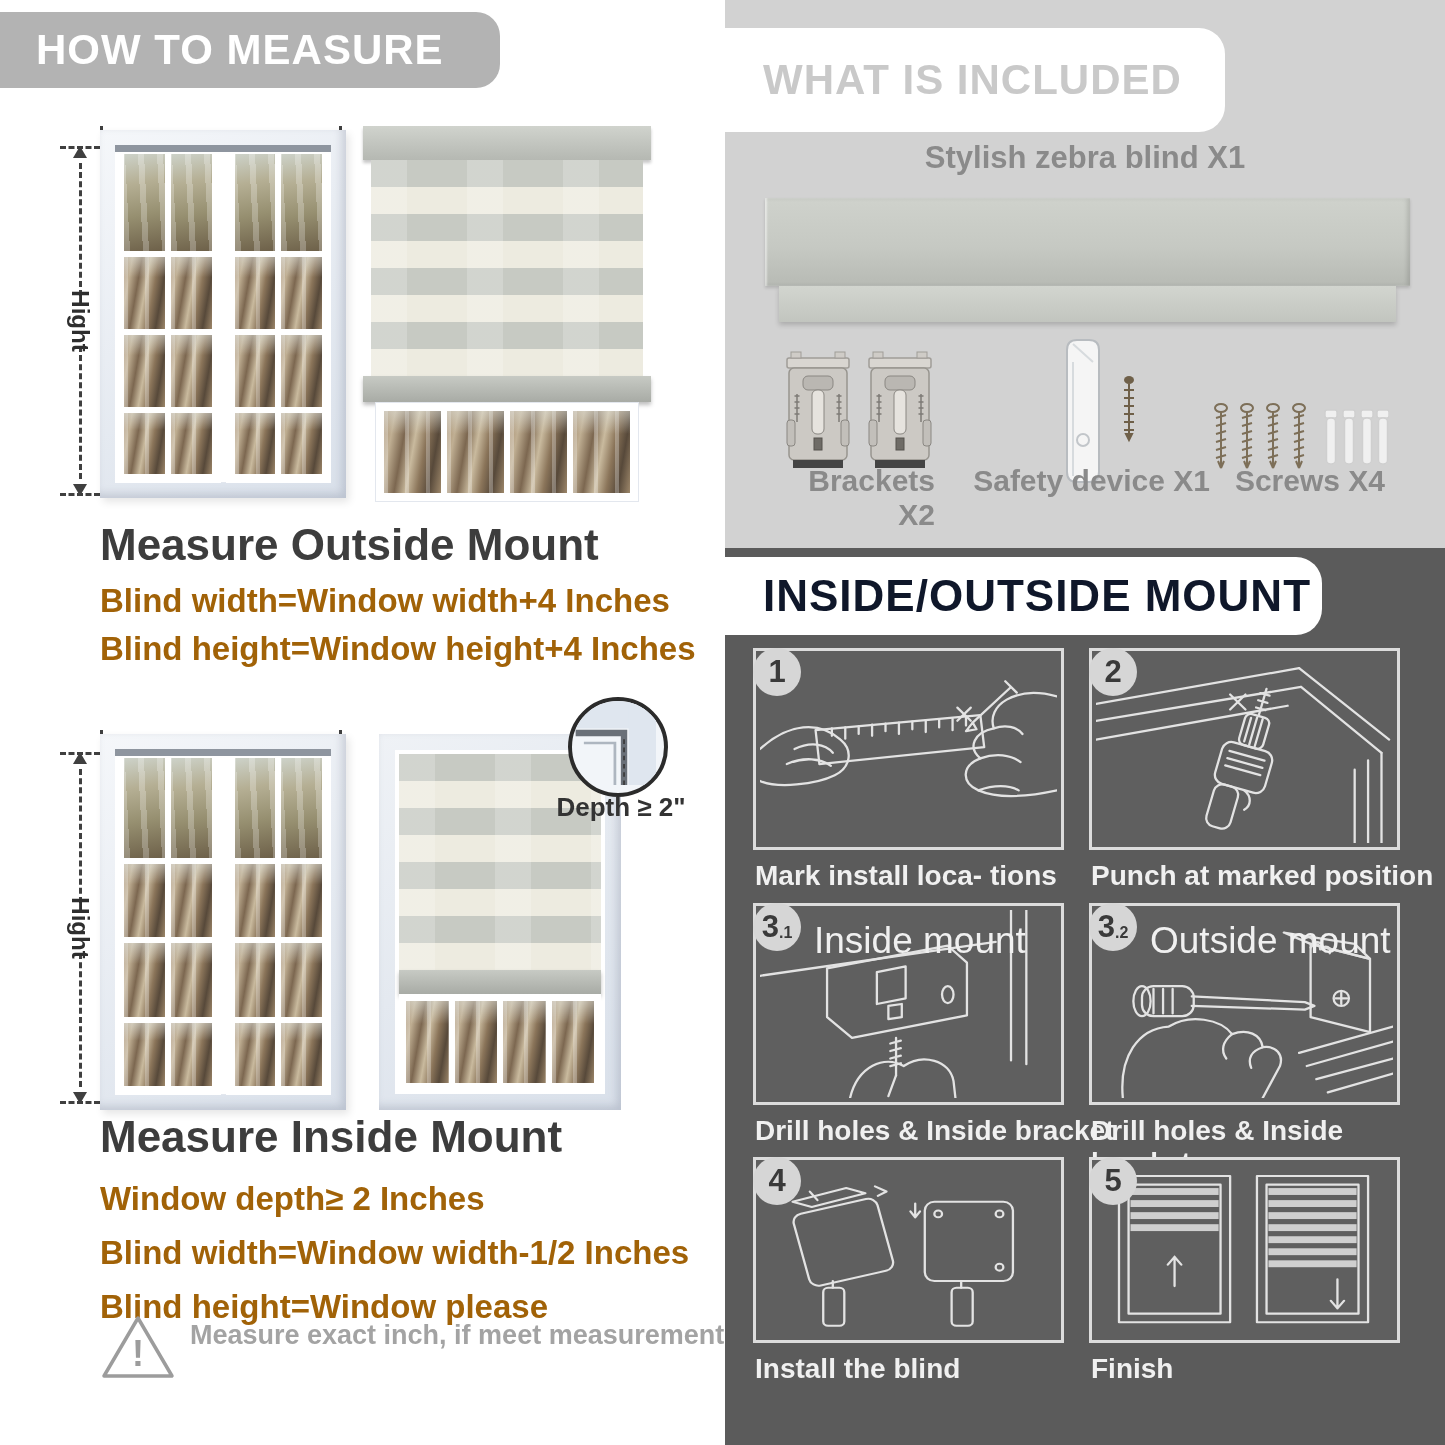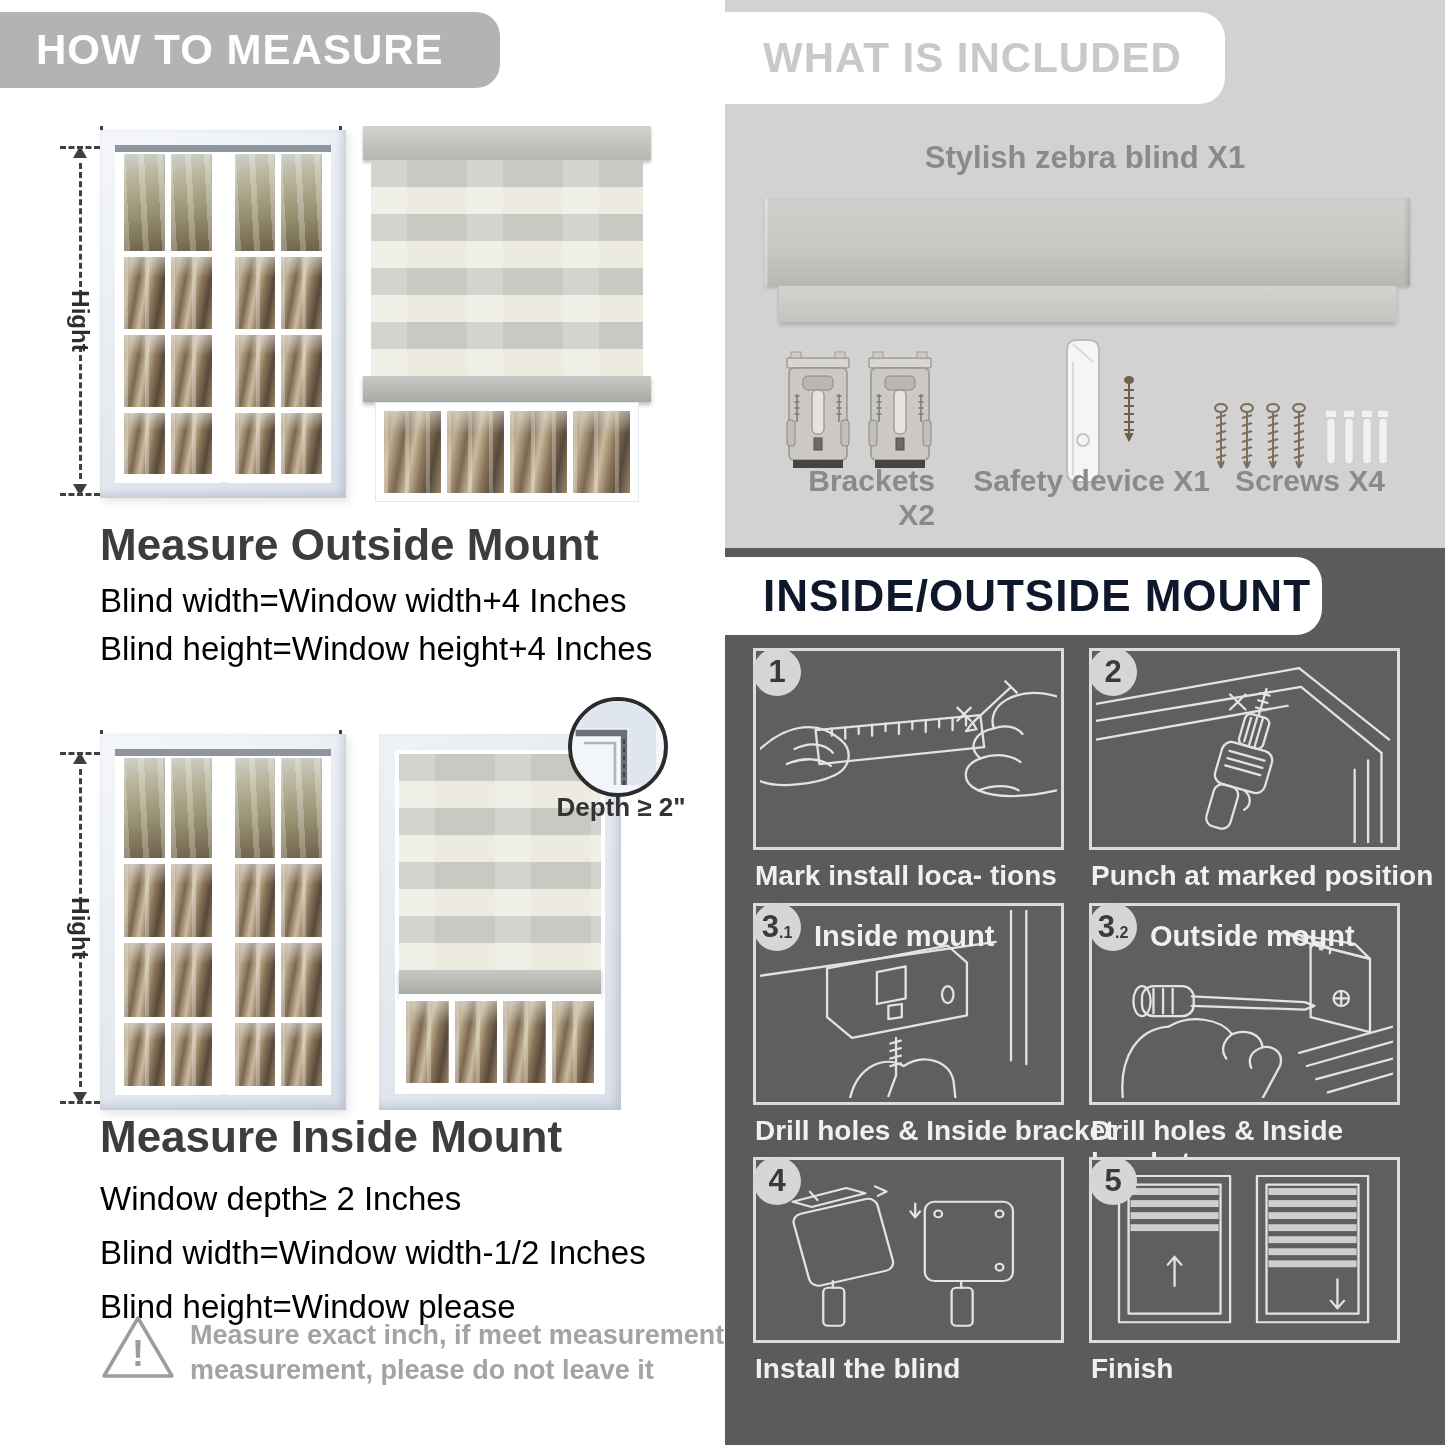--- a/index.html
+++ b/index.html
@@ -9,21 +9,21 @@
   
   .abs{position:absolute;}
 
   
   .banner-left{position:absolute;left:0;top:12px;width:500px;height:76px;
     background:#b3b3b3;border-radius:0 24px 24px 0;display:flex;align-items:center;
     padding-left:36px;box-sizing:border-box;}
   .banner-left span{font-size:42px;font-weight:700;color:#ffffff;letter-spacing:1px;}
 
   .sec-title{position:absolute;font-size:44px;font-weight:700;color:#3d3d3d;}
-  .sec-line{position:absolute;font-size:33px;font-weight:400;color:#000000;}
+  .sec-line{position:absolute;font-size:33px;font-weight:700;color:#a16207;}
 
   
   .dimh{position:absolute;display:flex;align-items:center;gap:5px;height:16px;margin-top:40px;}
   .dimh .dash{flex:1;border-top:3px dashed #3f3f3f;height:0;}
   .dimh .lbl{font-size:24px;font-weight:700;color:#2e2e2e;padding:0 4px;}
   .ah-l{width:0;height:0;border-top:7px solid transparent;border-bottom:7px solid transparent;
     border-right:12px solid #3f3f3f;}
   .ah-r{width:0;height:0;border-top:7px solid transparent;border-bottom:7px solid transparent;
     border-left:12px solid #3f3f3f;}
   .tickv{position:absolute;width:0;height:46px;border-left:3px dashed #3f3f3f;top:-16px;}
@@ -79,21 +79,21 @@
   .mag{position:absolute;left:568px;top:697px;width:92px;height:92px;border-radius:50%;
     border:4px solid #2b2b2b;background:#f2f5f9;overflow:hidden;z-index:6;}
   .depth-lbl{position:absolute;left:556px;top:792px;width:130px;text-align:center;
     font-size:26px;font-weight:700;color:#333333;z-index:6;}
 
   .warn-row{position:absolute;left:100px;top:1312px;display:flex;gap:14px;}
   .warn-text{font-size:27px;font-weight:700;color:#a3a3a3;line-height:35px;padding-top:6px;}
 
   
   .right-top{position:absolute;left:725px;top:0;width:720px;height:548px;background:#d2d2d2;}
-  .banner-included{position:absolute;left:0;top:12px;width:500px;height:92px;background:#ffffff;
+  .banner-included{position:absolute;left:0;top:28px;width:500px;height:104px;background:#ffffff;
     border-radius:0 26px 26px 0;display:flex;align-items:center;padding-left:38px;box-sizing:border-box;text-align:right;}
   .banner-included span{font-size:42px;font-weight:700;color:#c9c9c9;letter-spacing:1px;}
   .product-lbl{position:absolute;left:0;top:140px;width:100%;text-align:center;
     font-size:31px;font-weight:700;color:#8a8a8a;}
   .rail-big{position:absolute;left:40px;top:198px;width:645px;height:88px;
     background:linear-gradient(180deg,#cfd2cc 0%,#c6c9c3 55%,#b7bab4 100%);
     box-shadow:inset 2px 0 2px rgba(255,255,255,.5),inset -3px 0 4px rgba(0,0,0,.12),0 2px 3px rgba(0,0,0,.15);}
   .rail-small{position:absolute;left:54px;top:286px;width:617px;height:36px;
     background:linear-gradient(180deg,#d2d5cf,#c2c5bf);box-shadow:0 3px 5px rgba(0,0,0,.18);}
   .hw-label{position:absolute;top:464px;text-align:right;font-size:30px;font-weight:700;color:#8a8a8a;}
@@ -103,21 +103,21 @@
     border-radius:0 26px 26px 0;display:flex;align-items:center;padding-left:38px;box-sizing:border-box;}
   .banner-mount span{font-size:44px;font-weight:700;color:#0f172a;letter-spacing:1px;}
 
   .panel{position:absolute;border:3px solid #dcdcdc;background:#5f5f5f;box-sizing:border-box;}
   .panel svg.step{position:absolute;inset:4px;width:calc(100% - 8px);height:calc(100% - 8px);}
   .badge{position:absolute;left:-3px;top:-3px;width:48px;height:48px;border-radius:50%;
     background:#d6d6d6;color:#3a3a3a;display:flex;align-items:center;justify-content:center;
     font-weight:700;z-index:3;}
   .badge .n{font-size:31px;}
   .badge .s{font-size:16px;margin-top:12px;}
-  .panel-title{position:absolute;left:58px;top:14px;font-size:29px;font-weight:700;color:#f0f0f0;z-index:3;}
+  .panel-title{position:absolute;left:58px;top:14px;font-size:37px;font-weight:400;color:#f0f0f0;z-index:3;}
   .caption{position:absolute;font-size:28px;font-weight:700;color:#f0f0f0;}
 
   .lineart{stroke:#e3e3e3;fill:none;stroke-width:2.4;stroke-linecap:round;stroke-linejoin:round;}
 </style>
 </head>
 <body>
 
 <div id="canvas">
 
   <div class="banner-left">
@@ -259,21 +259,20 @@
   <div class="sec-line" style="left:100px;top:1234px;">Blind width=Window width-1/2 Inches</div>
   <div class="sec-line" style="left:100px;top:1288px;">Blind height=Window please</div>
 
   <div class="warn-row">
     <svg width="76" height="70" viewBox="0 0 76 70">
       <path d="M38 6 L72 64 H4 Z" fill="none" stroke="#9c9c9c" stroke-width="3.5" stroke-linejoin="round"></path>
       <text x="38" y="54" font-size="36" fill="#9c9c9c" font-weight="bold" text-anchor="middle" font-family="Liberation Sans, sans-serif">!</text>
     </svg>
     <div class="warn-text">
       <div>Measure exact inch, if meet measurement less</div>
-      <div>measurement, please do not leave it</div>
     </div>
   </div>
 
   <div class="right-top">
     <div class="banner-included">
       <span>WHAT IS INCLUDED</span>
     </div>
     <div class="product-lbl">Stylish zebra blind X1</div>
     <div class="rail-big"></div>
     <div class="rail-small"></div>

